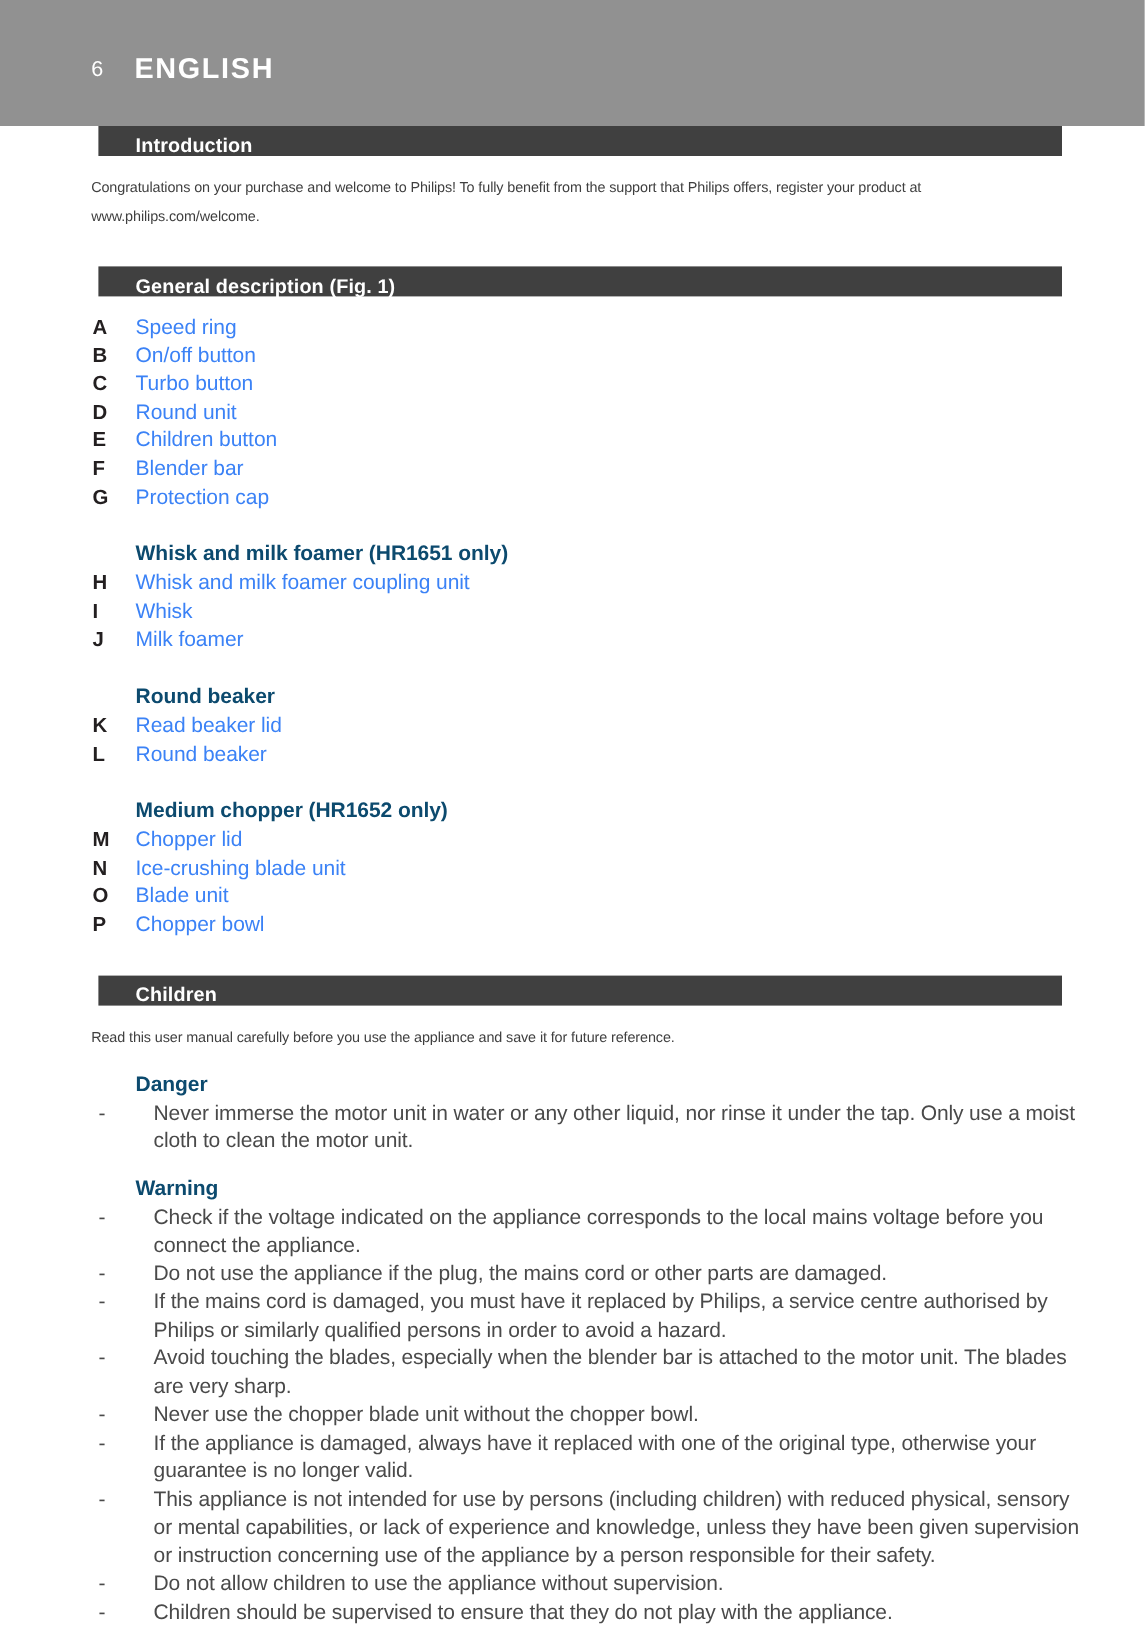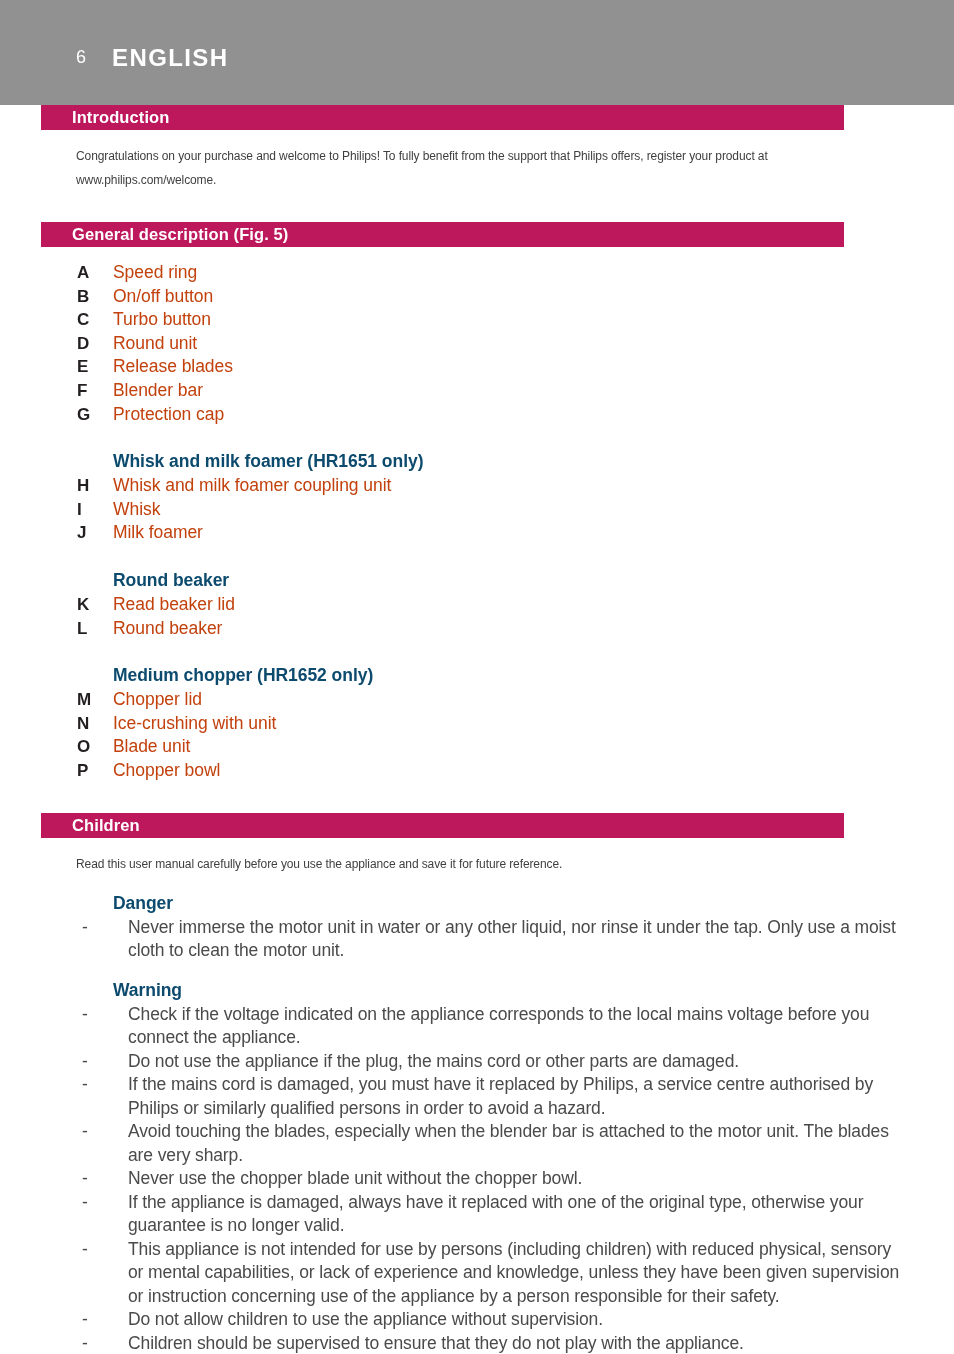--- a/index.html
+++ b/index.html
@@ -48,26 +48,26 @@
   
   .content {
     position: absolute;
     left: 0;
     top: 105px;
     width: 954px;
   }
 
   
   .section-bar {
-    margin-left: 41px;
+    margin-left: 82px;
     width: 803px;
-    background: #be185d;
+    background: #404040;
     height: 25px;
     display: flex;
-    align-items: center;
+    align-items: flex-end;
     box-sizing: border-box;
   }
   .section-bar-label {
     color: #ffffff;
     font-weight: bold;
     font-size: 16.5px;
     padding-left: 31px;
     line-height: 1;
     letter-spacing: 0.1px;
   }
@@ -103,21 +103,21 @@
     width: 37px;
     box-sizing: border-box;
     padding-left: 1px;
     margin-left: 76px;
     font-weight: bold;
     color: #231f20;
     font-size: 17px;
     flex: none;
   }
   .part-name {
-    color: #c2410c;
+    color: #3b82f6;
     letter-spacing: -0.05px;
   }
 
   
   .sub-heading {
     margin-left: 113px;
     font-weight: bold;
     color: #0c4a6e;
     font-size: 17.5px;
     line-height: 26px;
@@ -156,21 +156,21 @@
 <div class="content">
 
   <div class="section-bar">
     <span class="section-bar-label">Introduction</span>
   </div>
   <p class="para intro">Congratulations on your purchase and welcome to Philips! To fully benefit from the support that Philips offers, register your product at www.philips.com/welcome.</p>
 
   <div class="spacer-lg"></div>
 
   <div class="section-bar">
-    <span class="section-bar-label">General description (Fig. 5)</span>
+    <span class="section-bar-label">General description (Fig. 1)</span>
   </div>
 
   <div class="spacer-sm"></div>
 
   <ul class="part-list">
     <li class="part-row">
       <span class="part-letter">A</span>
       <span class="part-name">Speed ring</span>
     </li>
     <li class="part-row">
@@ -180,21 +180,21 @@
     <li class="part-row">
       <span class="part-letter">C</span>
       <span class="part-name">Turbo button</span>
     </li>
     <li class="part-row">
       <span class="part-letter">D</span>
       <span class="part-name">Round unit</span>
     </li>
     <li class="part-row">
       <span class="part-letter">E</span>
-      <span class="part-name">Release blades</span>
+      <span class="part-name">Children button</span>
     </li>
     <li class="part-row">
       <span class="part-letter">F</span>
       <span class="part-name">Blender bar</span>
     </li>
     <li class="part-row">
       <span class="part-letter">G</span>
       <span class="part-name">Protection cap</span>
     </li>
   </ul>
@@ -234,21 +234,21 @@
   <div class="spacer-md"></div>
 
   <div class="sub-heading">Medium chopper (HR1652 only)</div>
   <ul class="part-list">
     <li class="part-row">
       <span class="part-letter">M</span>
       <span class="part-name">Chopper lid</span>
     </li>
     <li class="part-row">
       <span class="part-letter">N</span>
-      <span class="part-name">Ice-crushing with unit</span>
+      <span class="part-name">Ice-crushing blade unit</span>
     </li>
     <li class="part-row">
       <span class="part-letter">O</span>
       <span class="part-name">Blade unit</span>
     </li>
     <li class="part-row">
       <span class="part-letter">P</span>
       <span class="part-name">Chopper bowl</span>
     </li>
   </ul>

